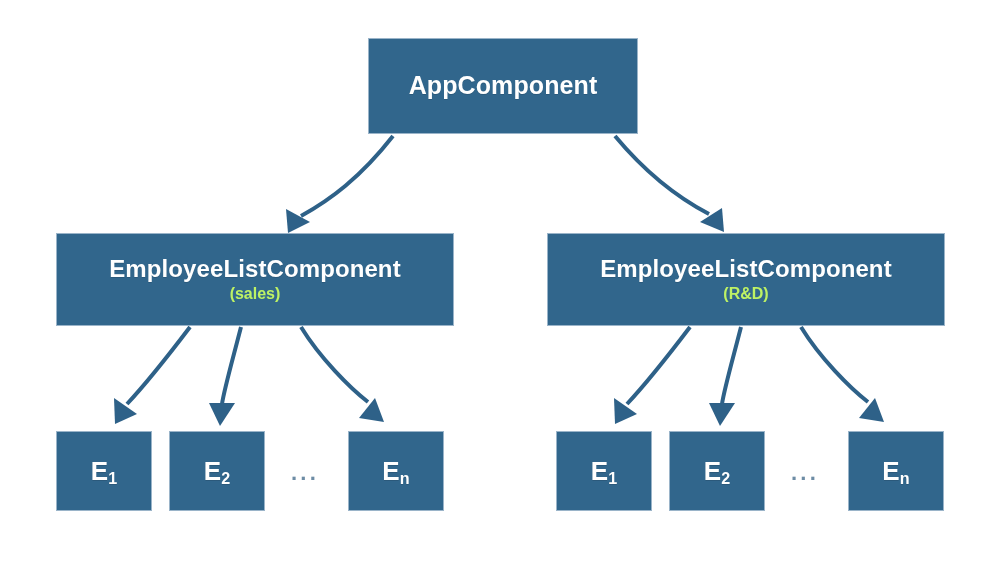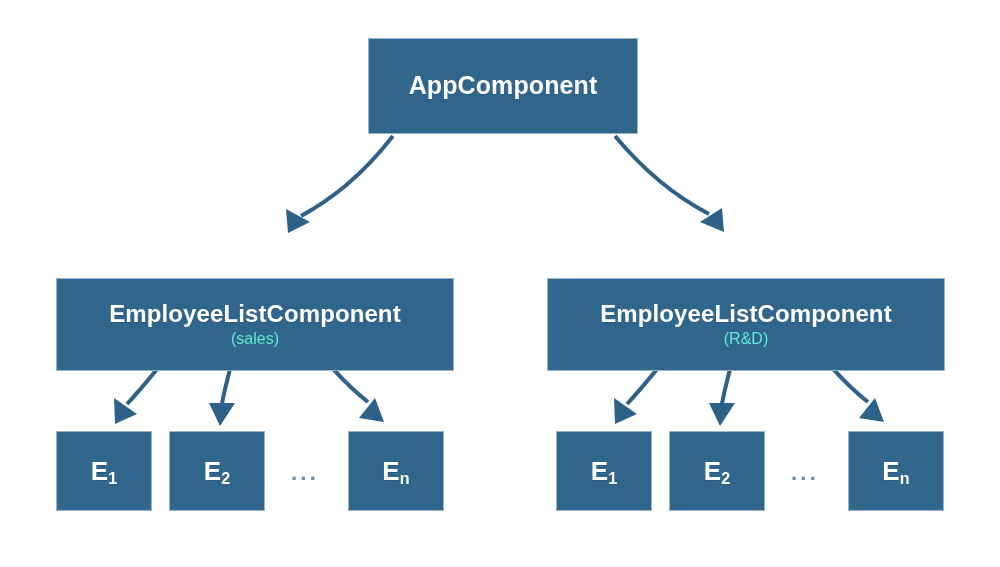--- a/index.html
+++ b/index.html
@@ -31,37 +31,37 @@
     box-shadow: 0 0 0 0 rgba(0,0,0,0);
   }
   .node .title {
     color: #ffffff;
     font-weight: bold;
     letter-spacing: 0.1px;
     line-height: 1.1;
     text-shadow: 0 1px 0 rgba(0,0,0,0.12);
   }
   .node .subtitle {
-    color: #5eead4;
-    font-weight: normal;
+    color: #bef264;
+    font-weight: bold;
     line-height: 1.1;
     margin-top: 3px;
   }
 
   
   #app-node {
     left: 368px;
     top: 38px;
     width: 270px;
     height: 96px;
   }
   #app-node .title { font-size: 25px; }
 
   
-  .mid-node { width: 398px; height: 93px; top: 233px; margin-top: 45px; }
+  .mid-node { width: 398px; height: 93px; top: 233px; }
   #mid-node-left  { left: 56px; }
   #mid-node-right { left: 547px; }
   .mid-node .title { font-size: 24px; }
   .mid-node .subtitle { font-size: 16px; }
 
   
   .leaf-node { width: 96px; height: 80px; top: 431px; }
   .leaf-node .title { font-size: 26px; }
   .leaf-node .title sub {
     font-size: 0.62em;

